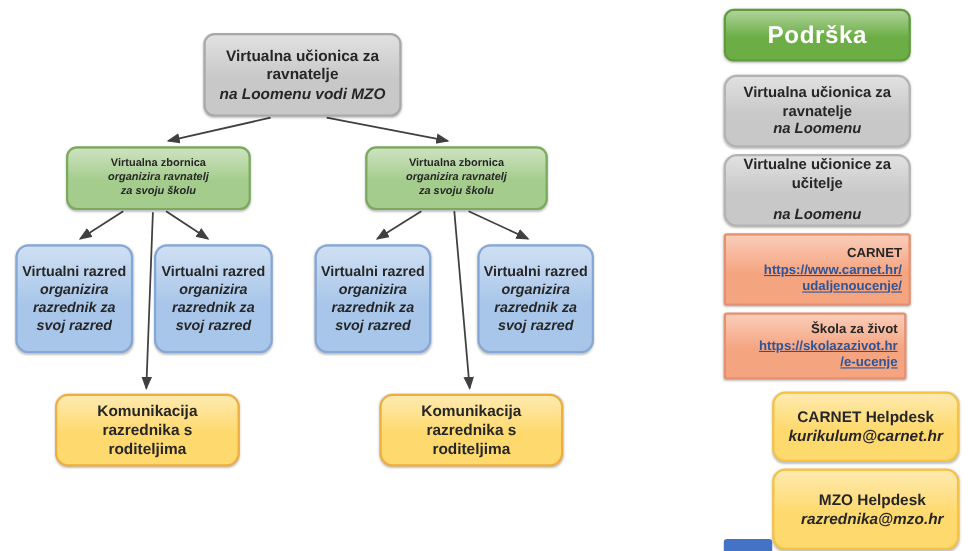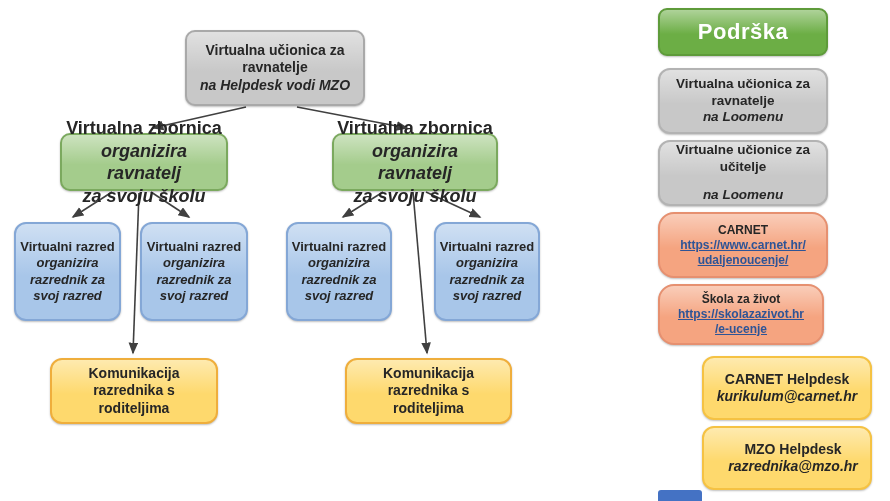--- a/index.html
+++ b/index.html
@@ -12,49 +12,49 @@
     text-align:center;box-sizing:border-box;
     box-shadow:0 1px 2px rgba(0,0,0,.25);
     line-height:1.25;
   }
   .bevel{background-image:linear-gradient(to bottom, rgba(255,255,255,.45), rgba(255,255,255,0) 55%);}
   .it{font-style:italic;}
   .t{font-weight:600;}
   
   .root-box{left:185px;top:30px;width:180px;height:76px;border-radius:10px;
     background-color:#C8C8C8;border:2px solid #A9A9A9;font-size:14px;}
-  .green-box{border-radius:10px;background-color:#A4CC8C;border:2px solid #7BA95E;font-size:18px;}
+  .green-box{border-radius:10px;background-color:#A4CC8C;border:2px solid #7BA95E;font-size:10px;}
   .gb-left{left:60px;top:133px;width:168px;height:58px;}
   .gb-right{left:332px;top:133px;width:166px;height:58px;}
   .blue-box{border-radius:12px;background-color:#A8C6E9;border:2px solid #84A7D6;font-size:13px;}
   .bb1{left:14px;top:222px;width:107px;height:99px;}
   .bb2{left:140px;top:222px;width:108px;height:99px;}
   .bb3{left:286px;top:222px;width:106px;height:99px;}
   .bb4{left:434px;top:222px;width:106px;height:99px;}
   .yellow-flow{border-radius:12px;background-color:#FED96D;border:2px solid #EFAE3C;font-size:14px;padding:16px 12px;}
   .yf1{left:50px;top:358px;width:168px;height:66px;}
   .yf2{left:345px;top:358px;width:167px;height:66px;}
   
   .arrows{position:absolute;left:0;top:0;pointer-events:none;}
   .arrow{stroke:#404040;stroke-width:1.6;}
   
   .side-header{left:658px;top:8px;width:170px;height:48px;border-radius:9px;
     background-color:#6CAE45;border:2px solid #5E9B3A;color:#FFFFFF;
     font-size:22px;font-weight:700;letter-spacing:.5px;}
   .gray-side{border-radius:12px;background-color:#C8C8C8;border:2px solid #B3B3B3;font-size:13.5px;padding:0 8px;}
   .gs1{left:658px;top:68px;width:170px;height:66px;}
   .gs2{left:658px;top:140px;width:170px;height:66px;gap:12px;}
-  .salmon-side{border-radius:16px;background-color:#F5A480;border:2px solid #E69070;font-size:12px;padding:0 6px;}
+  .salmon-side{border-radius:3px;background-color:#F5A480;border:2px solid #E69070;font-size:12px;padding:0 6px;text-align:right;}
   .ss1{left:658px;top:212px;width:170px;height:66px;}
   .ss2{left:658px;top:284px;width:166px;height:61px;}
   .salmon-side .t{font-size:12px;}
   .link{color:#2E5496;text-decoration:underline;font-weight:600;cursor:pointer;}
   .yellow-side{border-radius:12px;background-color:#FED96D;border:2px solid #F5C243;font-size:14px;margin-left:44px;}
   .ys1{left:658px;top:356px;width:170px;height:64px;}
-  .ys2{left:658px;top:426px;width:170px;height:64px;padding-left:12px;}
+  .ys2{left:658px;top:426px;width:170px;height:74px;padding-left:12px;}
   .yellow-side .t{font-weight:700;}
   .blue-bar{position:absolute;left:658px;top:490px;width:44px;height:11px;
     background:#4472C4;border-radius:3px 3px 0 0;}
 </style>
 </head>
 <body>
 
 <div class="stage">
 
   <svg class="arrows" width="650" height="501">
@@ -68,21 +68,21 @@
     <line class="arrow" x1="112" y1="192" x2="73" y2="217" marker-end="url(#ah)"></line>
     <line class="arrow" x1="151" y1="192" x2="189" y2="217" marker-end="url(#ah)"></line>
     <line class="arrow" x1="139" y1="193" x2="133" y2="353" marker-end="url(#ah)"></line>
     <line class="arrow" x1="383" y1="192" x2="343" y2="217" marker-end="url(#ah)"></line>
     <line class="arrow" x1="426" y1="192" x2="480" y2="217" marker-end="url(#ah)"></line>
     <line class="arrow" x1="413" y1="192" x2="427" y2="353" marker-end="url(#ah)"></line>
   </svg>
 
   <div class="box bevel root-box">
     <div class="t">Virtualna učionica za ravnatelje</div>
-    <div class="t it">na Helpdesk vodi MZO</div>
+    <div class="t it">na Loomenu vodi MZO</div>
   </div>
 
   <div class="box bevel green-box gb-left">
     <div class="t">Virtualna zbornica</div>
     <div class="t it">organizira ravnatelj</div>
     <div class="t it">za svoju školu</div>
   </div>
   <div class="box bevel green-box gb-right">
     <div class="t">Virtualna zbornica</div>
     <div class="t it">organizira ravnatelj</div>

